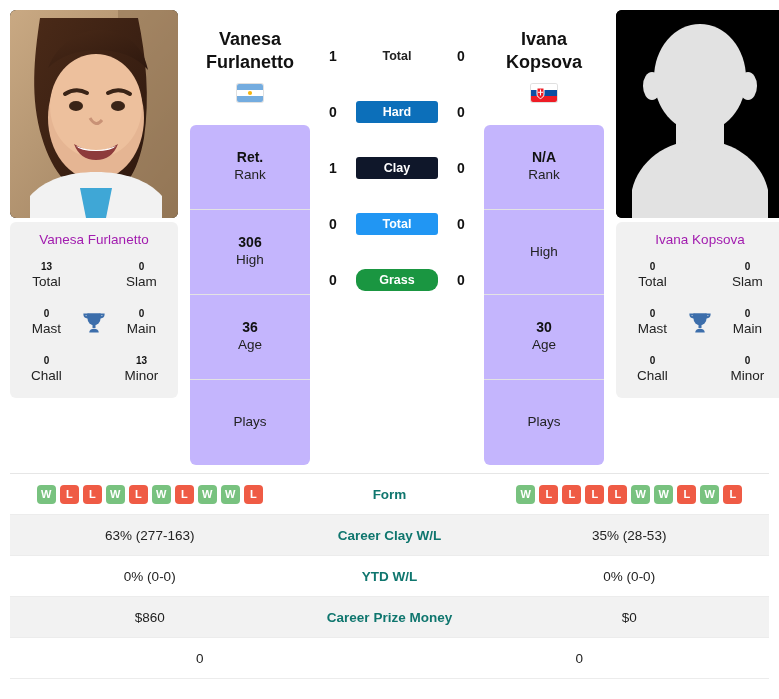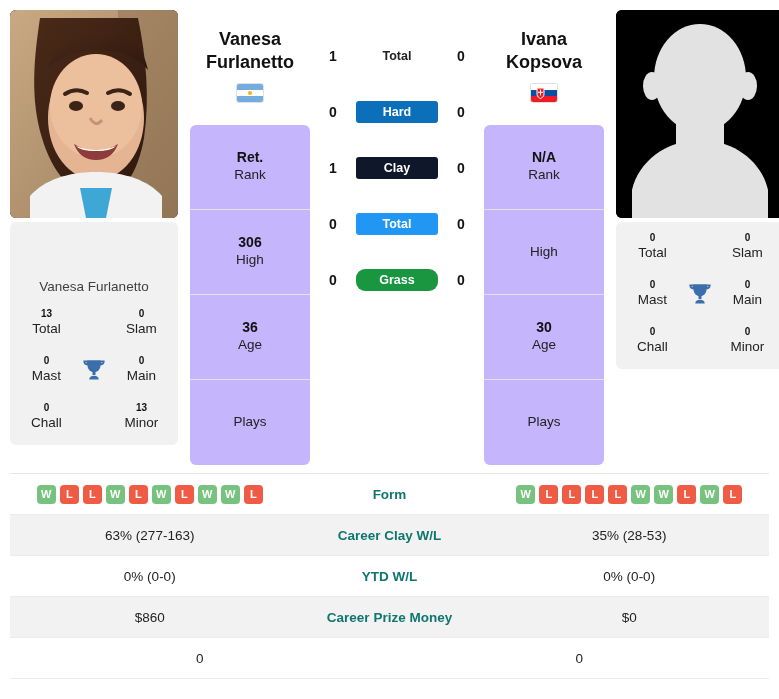--- a/index.html
+++ b/index.html
@@ -37,24 +37,23 @@
 
   .stats-card {
     margin-top: 4px;
     background: #f1f1f1;
     border-radius: 6px;
     padding: 10px 6px 14px 6px;
     text-align: center;
   }
   .stats-name {
     font-size: 13.5px;
-    color: #404040;
+    color: #a21caf;
     margin-bottom: 14px;
     white-space: nowrap;
-    margin-top: 47px;
   }
   .stat-grid {
     display: grid;
     grid-template-columns: 1fr auto 1fr;
     align-items: center;
     row-gap: 18px;
   }
   .stat-cell { text-align: center; }
   .stat-val {
     font-size: 10px; font-weight: bold; color: #111; line-height: 1.15;
@@ -339,20 +338,21 @@
           <rect width="168" height="208" fill="#000000"></rect>
           <ellipse cx="84" cy="68" rx="46" ry="54" fill="#e2e2e2"></ellipse>
           <ellipse cx="36" cy="76" rx="9" ry="14" fill="#e2e2e2"></ellipse>
           <ellipse cx="132" cy="76" rx="9" ry="14" fill="#e2e2e2"></ellipse>
           <path d="M60 108h48v28H60z" fill="#e2e2e2"></path>
           <path d="M84 130c34 0 62 22 68 50v28H16v-28c6-28 34-50 68-50z" fill="#e2e2e2"></path>
         </svg>
       </div>
 
       <div class="stats-card">
+        <div class="stats-name">Ivana Kopsova</div>
         <div class="stat-grid">
           <div class="stat-cell">
             <div class="stat-val">0</div>
             <div class="stat-lbl">Total</div>
           </div>
           <div class="spacer-cell"></div>
           <div class="stat-cell">
             <div class="stat-val">0</div>
             <div class="stat-lbl">Slam</div>
           </div>

